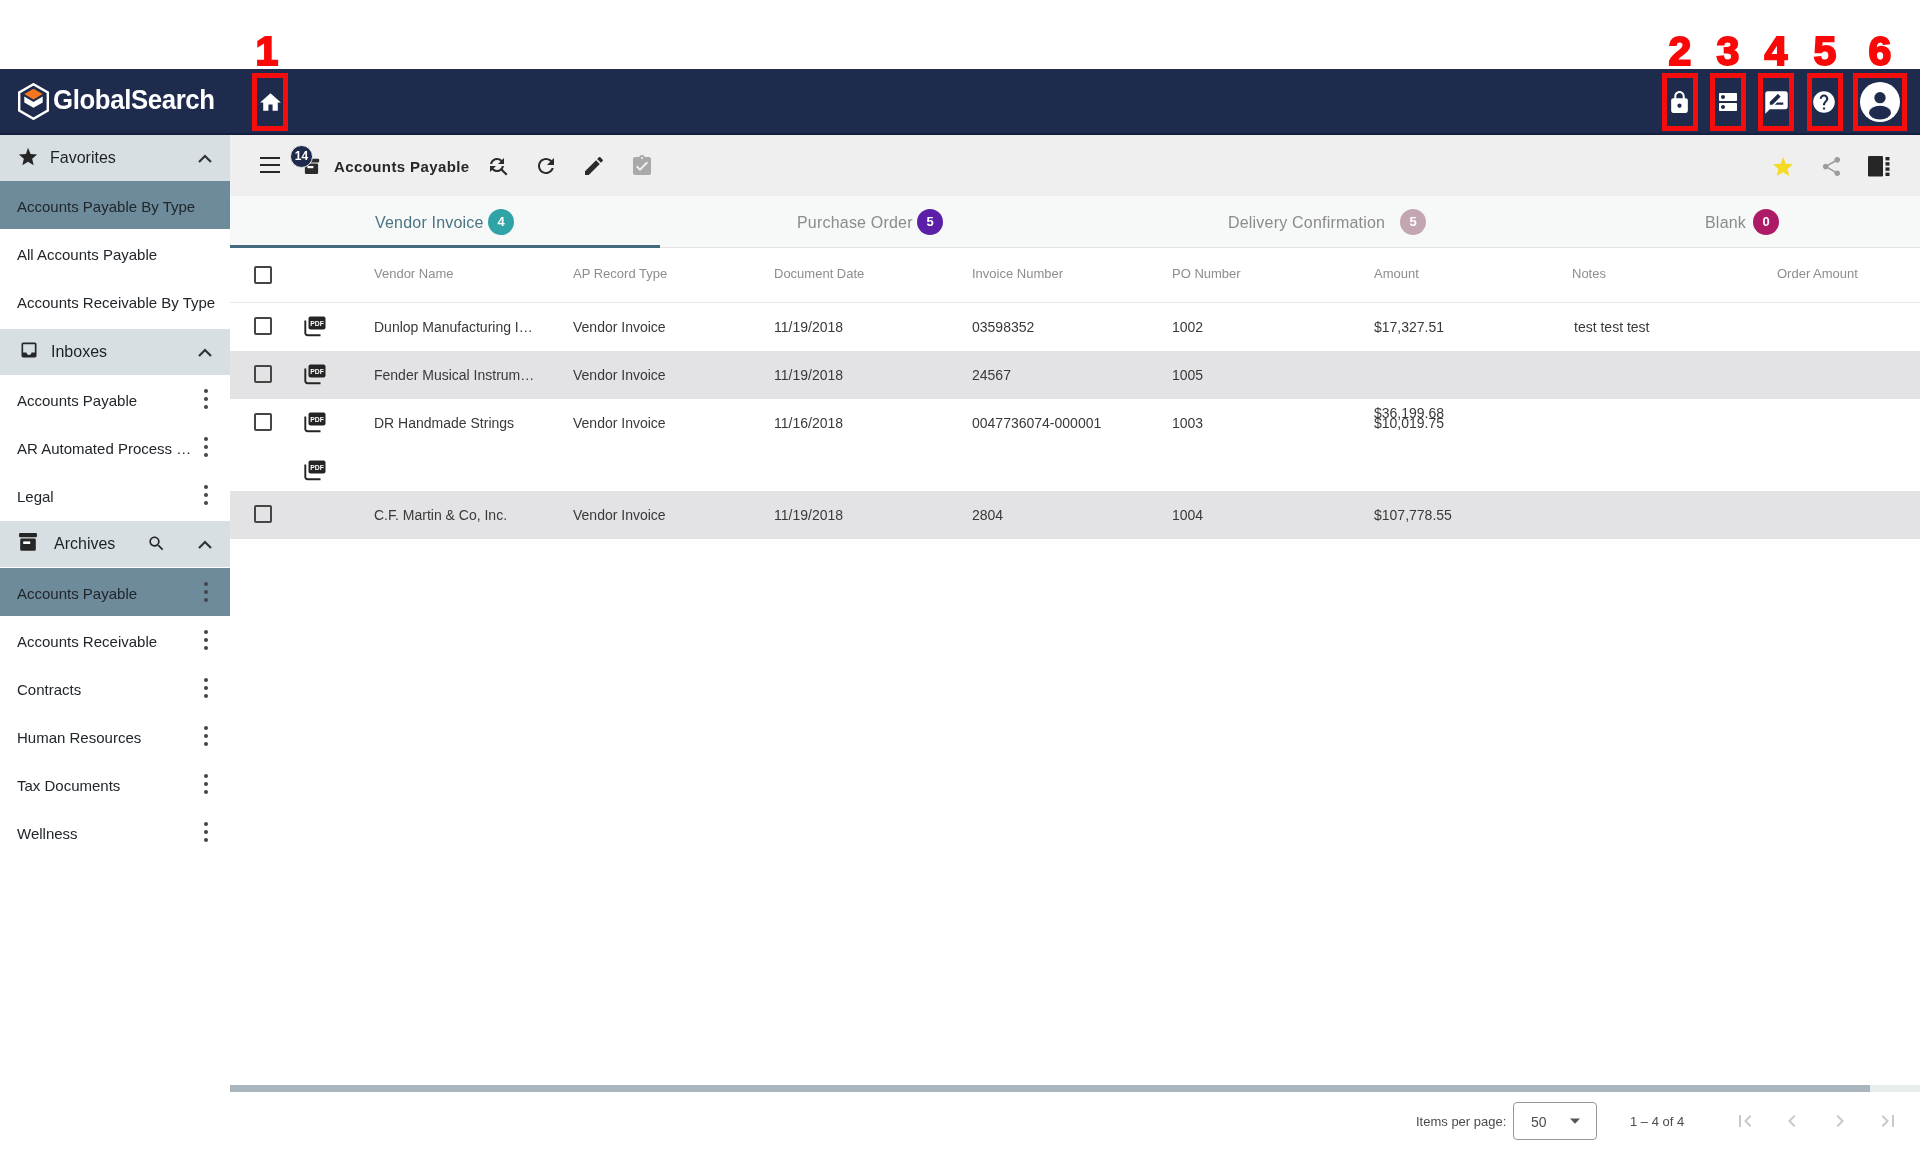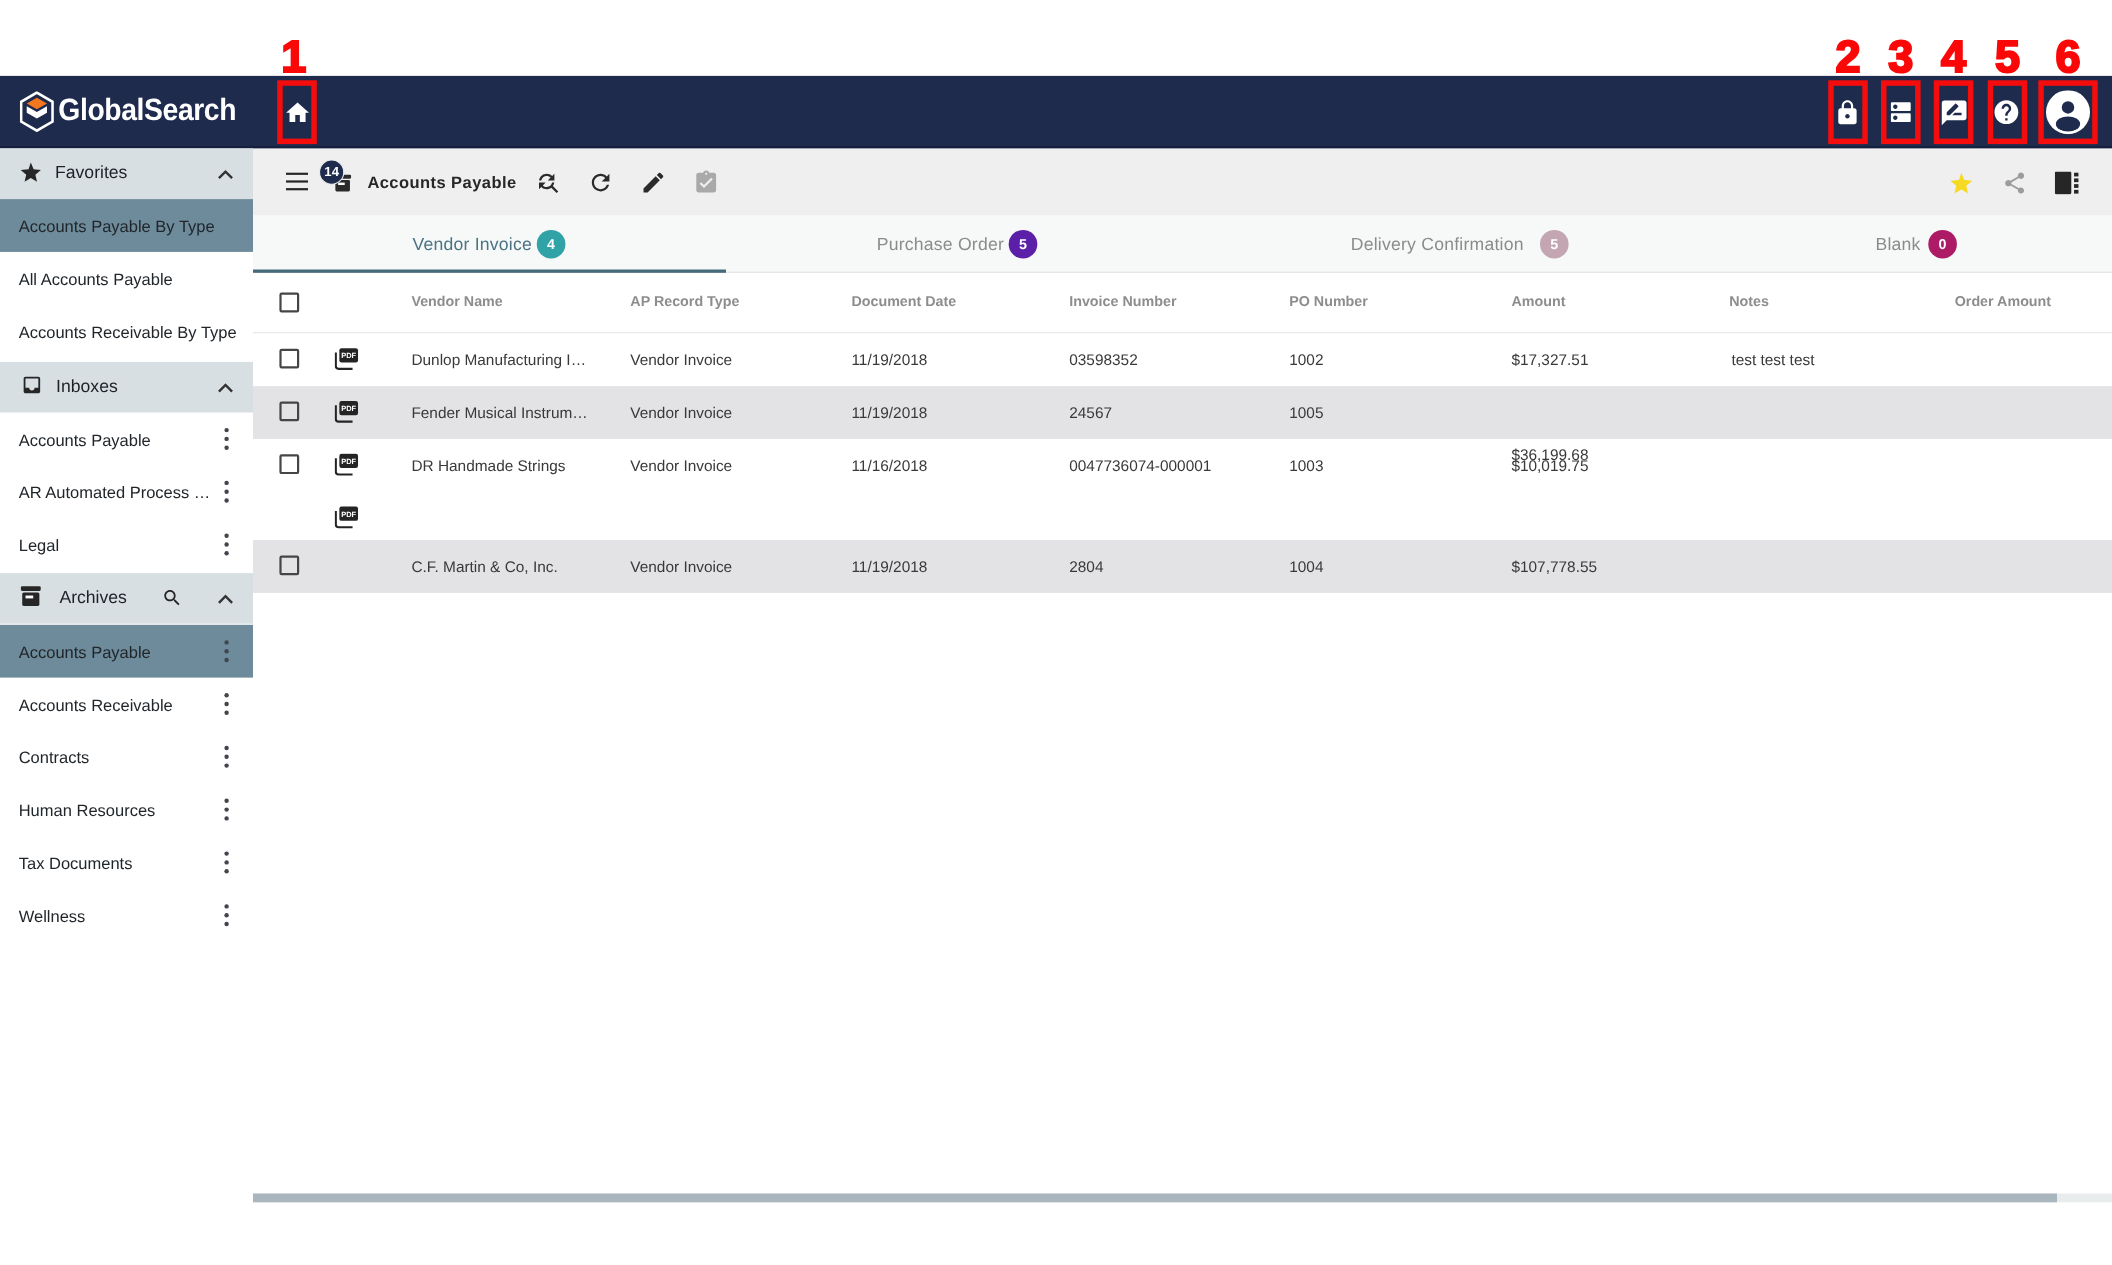--- a/index.html
+++ b/index.html
@@ -20,21 +20,21 @@
 .dots3 { position:absolute; left:204px; width:4px; }
 .dots3 span { display:block; width:4px; height:4px; border-radius:50%; background:#40464c; margin-bottom:4px; }
 
 #toolbar { position:absolute; left:230px; top:135px; width:1690px; height:61px; background:#efeff0; }
 
 #tabs { position:absolute; left:230px; top:196px; width:1690px; height:52px; background:#f7f8f8; border-bottom:1px solid #e2e2e2; }
 .tabtext { position:absolute; top:18px; line-height:18px; font-size:16px; letter-spacing:0.2px; white-space:nowrap; }
 .tbadge { position:absolute; top:13px; width:26px; height:26px; border-radius:50%; color:#fff; font-size:13px; font-weight:bold; text-align:center; line-height:26px; }
 #underline { position:absolute; left:0px; top:49px; width:430px; height:3px; background:#456a7b; }
 
-#thead { position:absolute; left:230px; top:249px; width:1690px; height:54px; background:#fff; border-bottom:1px solid #e7e7e7;font-weight:bold; }
+#thead { position:absolute; left:230px; top:249px; width:1690px; height:54px; background:#fff; border-bottom:1px solid #e7e7e7; }
 .th { position:absolute; top:0; height:54px; line-height:50px; font-size:13px; color:#8d8d8d; white-space:nowrap; }
 .row { position:absolute; left:230px; width:1690px; height:48px; }
 .row.alt { background:#e3e3e6; }
 .td { position:absolute; top:0; height:48px; line-height:48px; font-size:14px; color:#393939; white-space:nowrap; }
 .cbx { position:absolute; width:18px; height:18px; border:2px solid #454545; border-radius:2px; background:transparent; }
 
 #hscroll { position:absolute; left:230px; top:1085px; width:1690px; height:8px; background:#e9eced; }
 #hthumb { position:absolute; left:0; top:0; width:1640px; height:8px; background:#a9b6bd; }
 #pager { position:absolute; left:0px; top:1092px; width:1920px; height:58px; background:#fff; }
 .ptext { position:absolute; font-size:13px; color:#4c4c4c; white-space:nowrap; }
@@ -309,14 +309,35 @@
     </svg>
   <svg class="abs pdfi" style="left:304px; top:460px;" width="22" height="21" viewBox="0 0 22 21">
       <rect x="4.5" y="0.5" width="17" height="13" rx="2" fill="#242424"></rect>
       <text x="13" y="9.6" font-size="6.8" font-weight="bold" fill="#ffffff" text-anchor="middle" font-family="Liberation Sans">PDF</text>
       <path d="M1.3 4.5 V16.8 Q1.3 19.3 3.8 19.3 H16.5" fill="none" stroke="#242424" stroke-width="1.9"></path>
     </svg>
 
   <div id="hscroll">
       <div id="hthumb"></div>
     </div>
+  <div id="pager">
+    <div class="ptext" style="left:1416px; top:22px;">Items per page:</div>
+    <div class="abs" style="left:1513px; top:10px; width:84px; height:38px; border:1px solid #989898; border-radius:4px;"></div>
+    <div class="ptext" style="left:1531px; top:22px; font-size:14px;">50</div>
+    <svg class="abs" style="left:1570px; top:26px;" width="10" height="6" viewBox="0 0 10 6">
+        <polygon points="0,0.5 10,0.5 5,5.8" fill="#555"></polygon>
+      </svg>
+    <div class="ptext" style="left:1630px; top:22px;">1 – 4 of 4</div>
+    <svg class="abs" style="left:1733px; top:17px;" width="24" height="24" viewBox="0 0 24 24">
+        <path d="M18.41 16.59L13.82 12l4.59-4.59L17 6l-6 6 6 6zM6 6h2v12H6z" fill="#c9c9c9"></path>
+      </svg>
+    <svg class="abs" style="left:1780px; top:17px;" width="24" height="24" viewBox="0 0 24 24">
+        <path d="M15.41 7.41L14 6l-6 6 6 6 1.41-1.41L10.83 12z" fill="#c9c9c9"></path>
+      </svg>
+    <svg class="abs" style="left:1828px; top:17px;" width="24" height="24" viewBox="0 0 24 24">
+        <path d="M8.59 16.59L13.17 12 8.59 7.41 10 6l6 6-6 6z" fill="#c9c9c9"></path>
+      </svg>
+    <svg class="abs" style="left:1876px; top:17px;" width="24" height="24" viewBox="0 0 24 24">
+        <path d="M5.59 7.41L10.18 12l-4.59 4.59L7 18l6-6-6-6zM16 6h2v12h-2z" fill="#c9c9c9"></path>
+      </svg>
+  </div>
 
 </div>
 
 </body></html>

